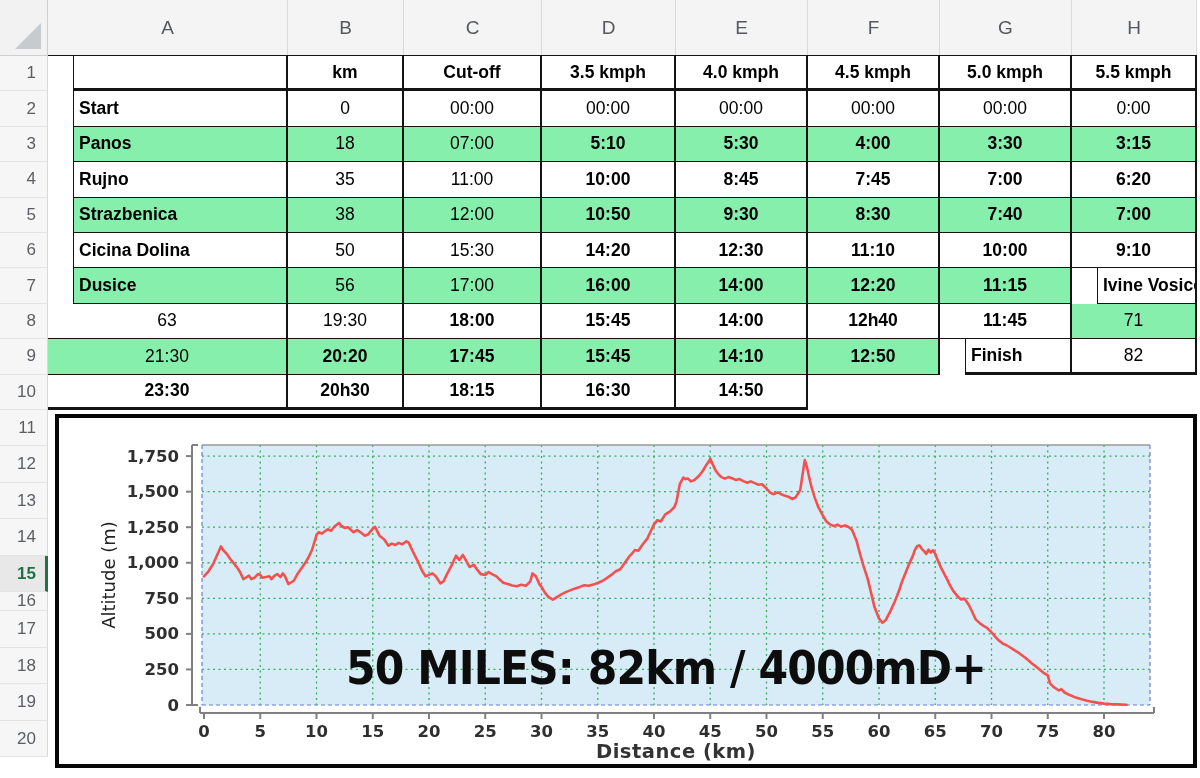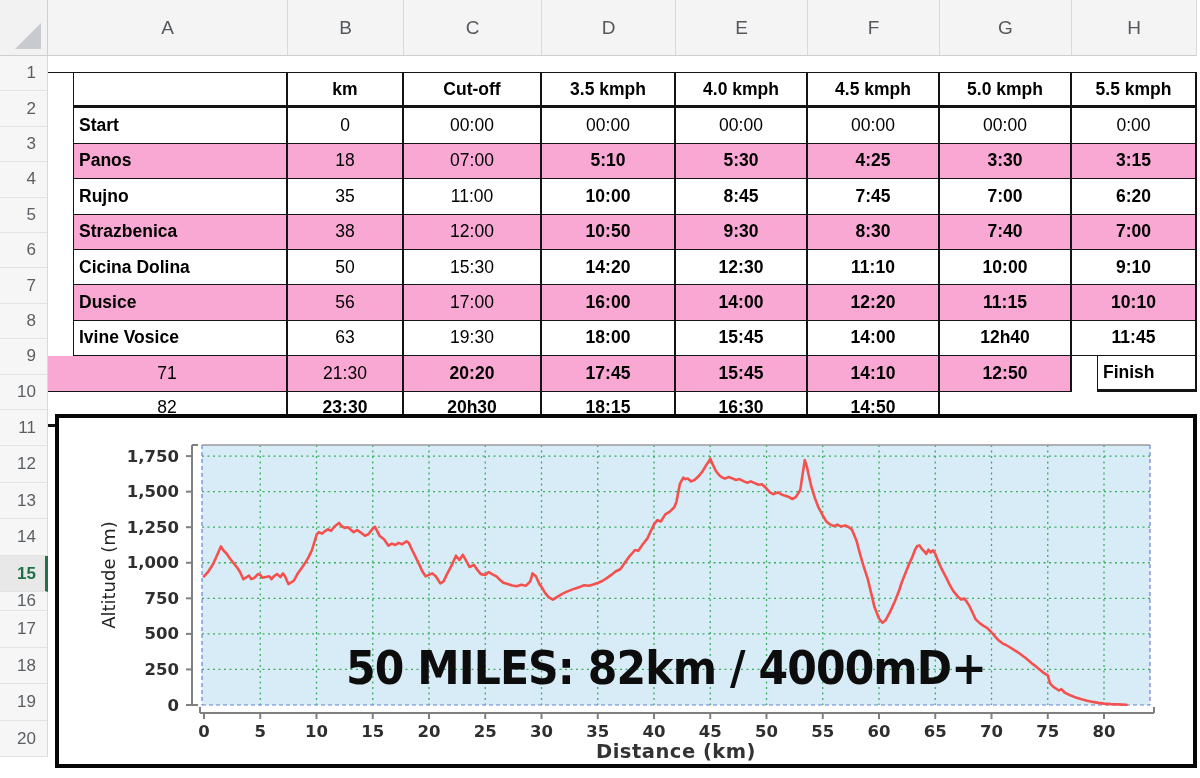--- a/index.html
+++ b/index.html
@@ -31,31 +31,31 @@
     border-right:1px solid #d9d9d9;border-bottom:1px solid #e3e3e3;
     display:flex;align-items:center;justify-content:flex-end;
     padding-right:11px;font-size:17px;color:#5a5e63;
   }
   .rowhdr.selected{
     background:#e8e8e8;color:#1e7145;font-weight:bold;
     border-right:3px solid #217346;padding-right:9px;
   }
   
   #grid{
-    position:absolute;left:48px;top:72px;display:grid;
+    position:absolute;left:48px;top:55px;display:grid;
     grid-template-columns:240px 116px 138px 134px 132px 132px 132px 125px;
     grid-auto-rows:35.4px;border-top:1.5px solid #141414;
   }
   .cell{
     box-sizing:border-box;background:#fff;border-right:2px solid #141414;
     border-bottom:1.5px solid #141414;display:flex;align-items:center;
     justify-content:center;font-size:17.5px;color:#000;overflow:hidden;white-space:nowrap;
   }
   .cell.first{border-left:1.5px solid #141414;margin-left:25px;}
-  .cell.gray{background:#f9a8d4;}
+  .cell.gray{background:#86efac;}
   .cell.hdr{font-weight:bold;border-bottom:3px solid #141414;}
   .cell.lastrow{border-bottom:3px solid #141414;}
   .cell.name{justify-content:flex-start;padding-left:5px;font-weight:bold;}
   .cell.bold{font-weight:bold;}
   
   #chartbox{
     position:absolute;left:55px;top:414px;width:1142px;height:354px;
     box-sizing:border-box;border:4px solid #060606;background:#fff;
   }
   #chartbox svg{display:block;width:1134px;height:346px;}
@@ -116,21 +116,21 @@
       <div class="cell ">00:00</div>
       <div class="cell ">00:00</div>
       <div class="cell ">00:00</div>
       <div class="cell ">00:00</div>
       <div class="cell ">0:00</div>
       <div class="cell name first gray">Panos</div>
       <div class="cell  gray">18</div>
       <div class="cell  gray">07:00</div>
       <div class="cell bold gray">5:10</div>
       <div class="cell bold gray">5:30</div>
-      <div class="cell bold gray">4:25</div>
+      <div class="cell bold gray">4:00</div>
       <div class="cell bold gray">3:30</div>
       <div class="cell bold gray">3:15</div>
       <div class="cell name first">Rujno</div>
       <div class="cell ">35</div>
       <div class="cell ">11:00</div>
       <div class="cell bold">10:00</div>
       <div class="cell bold">8:45</div>
       <div class="cell bold">7:45</div>
       <div class="cell bold">7:00</div>
       <div class="cell bold">6:20</div>
@@ -150,21 +150,20 @@
       <div class="cell bold">11:10</div>
       <div class="cell bold">10:00</div>
       <div class="cell bold">9:10</div>
       <div class="cell name first gray">Dusice</div>
       <div class="cell  gray">56</div>
       <div class="cell  gray">17:00</div>
       <div class="cell bold gray">16:00</div>
       <div class="cell bold gray">14:00</div>
       <div class="cell bold gray">12:20</div>
       <div class="cell bold gray">11:15</div>
-      <div class="cell bold gray">10:10</div>
       <div class="cell name first">Ivine Vosice</div>
       <div class="cell ">63</div>
       <div class="cell ">19:30</div>
       <div class="cell bold">18:00</div>
       <div class="cell bold">15:45</div>
       <div class="cell bold">14:00</div>
       <div class="cell bold">12h40</div>
       <div class="cell bold">11:45</div>
       <div class="cell  gray">71</div>
       <div class="cell  gray">21:30</div>

